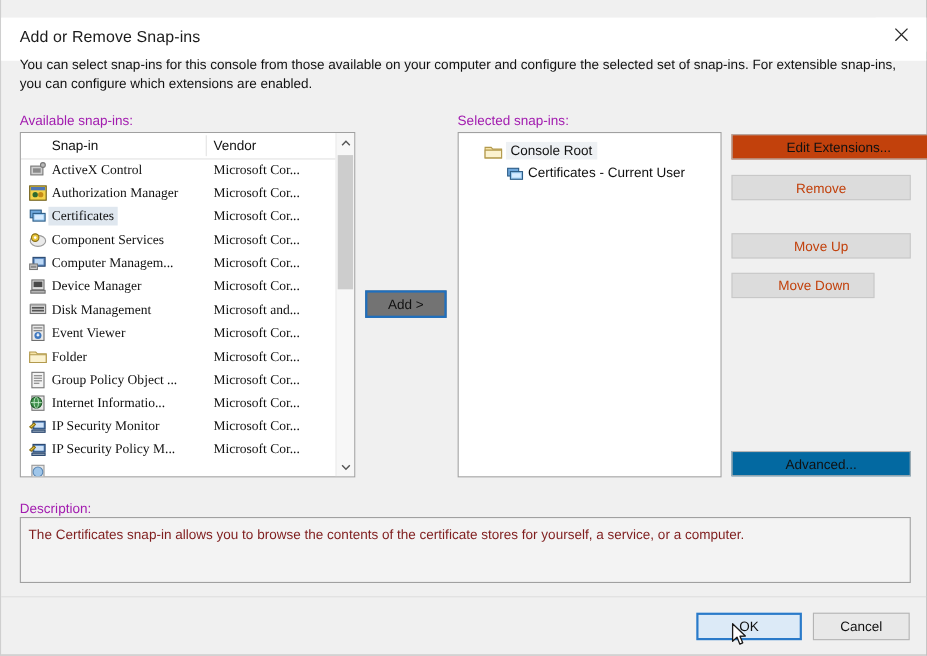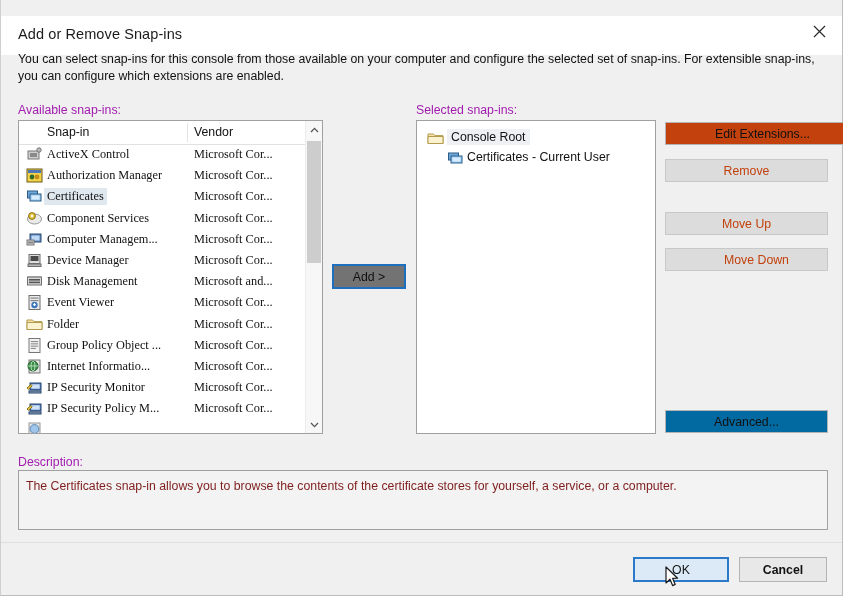--- a/index.html
+++ b/index.html
@@ -192,21 +192,21 @@
 
   
   #selected-list {
     left: 415px;
     top: 120px;
     width: 240px;
     height: 314px;
   }
   .tree {
     position: absolute;
-    left: 0; top: 6px;
+    left: 13px; top: 6px;
     width: 238px;
   }
   .tree-item {
     position: relative;
     height: 21px;
     white-space: nowrap;
   }
   .tree-item .tlabel {
     position: absolute;
     font-size: 12.3px;
@@ -258,38 +258,37 @@
   #btn-remove {
     left: 664px; top: 159px;
     width: 163px; height: 23px;
   }
   #btn-move-up {
     left: 664px; top: 212px;
     width: 163px; height: 23px;
   }
   #btn-move-down {
     left: 664px; top: 248px;
-    width: 163px; height: 23px; padding-left: 20px;
+    width: 130px; height: 23px; padding-left: 20px;
   }
   #btn-advanced {
     left: 664px; top: 410px;
     width: 163px; height: 23px;
     background: #0369a1;
     border-color: #b4b4b4;
   }
   #btn-ok {
     left: 632px; top: 557px;
     width: 96px; height: 25px;
   }
   #btn-cancel {
     left: 738px; top: 557px;
     width: 88px; height: 25px;
     background: #e8e8e8;
     border-color: #b4b4b4;
-    font-weight: bold;
   }
 
   
   #description-box {
     position: absolute;
     left: 17px;
     top: 470px;
     width: 810px;
     height: 60px;
     background: #f3f3f3;

